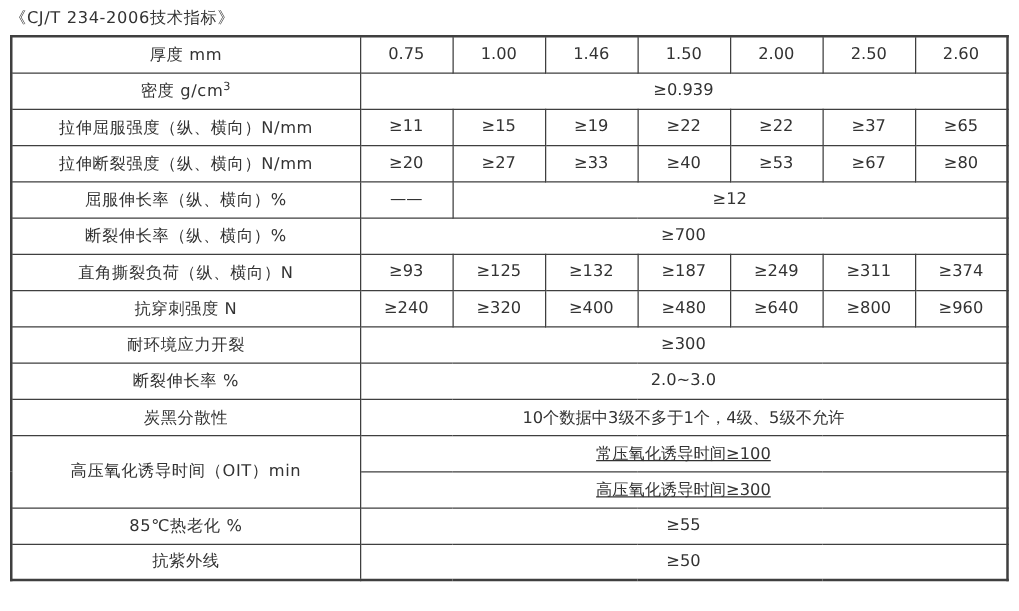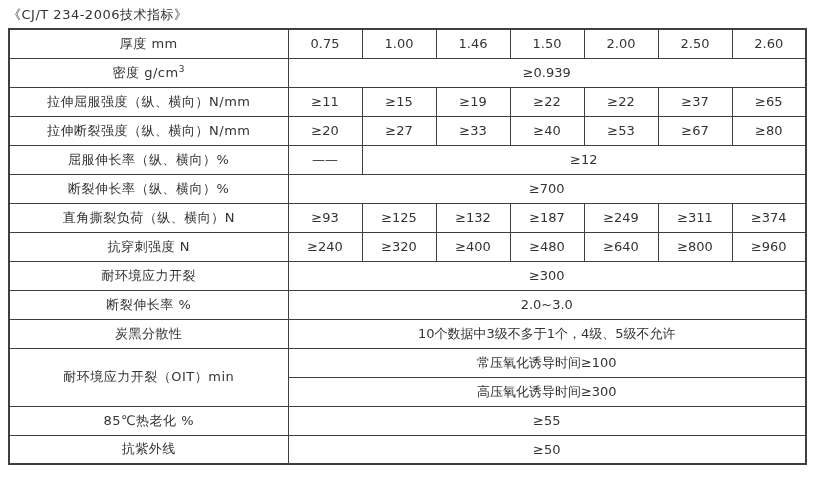--- a/index.html
+++ b/index.html
@@ -32,21 +32,21 @@
     font-size: 13px;
     color: #333333;
     text-align: center;
     vertical-align: middle;
     height: 29px;
     padding: 0 6px;
     overflow: hidden;
     white-space: nowrap;
   }
   td.row-label { letter-spacing: 0.5px; }
-  td.sub-row { height: 27px; }
+  td.sub-row { height: 27px; text-decoration: underline; }
   sup.unit-sup { font-size: 9px; vertical-align: super; line-height: 0; }
   col.c-label { width: 279px; }
   col.c-val   { width: 74px;  }
 </style>
 </head>
 <body>
 
 <div class="page">
   <div class="doc-title">《CJ/T 234-2006技术指标》</div>
 
@@ -143,21 +143,21 @@
         <td class="row-label">断裂伸长率 %</td>
         <td colspan="7">2.0~3.0</td>
       </tr>
 
       <tr>
         <td class="row-label">炭黑分散性</td>
         <td colspan="7">10个数据中3级不多于1个，4级、5级不允许</td>
       </tr>
 
       <tr>
-        <td class="row-label" rowspan="2">耐环境应力开裂（OIT）min</td>
+        <td class="row-label" rowspan="2">高压氧化诱导时间（OIT）min</td>
         <td colspan="7" class="sub-row">常压氧化诱导时间≥100</td>
       </tr>
 
       <tr>
         <td colspan="7" class="sub-row">高压氧化诱导时间≥300</td>
       </tr>
 
       <tr>
         <td class="row-label">85℃热老化 %</td>
         <td colspan="7">≥55</td>

